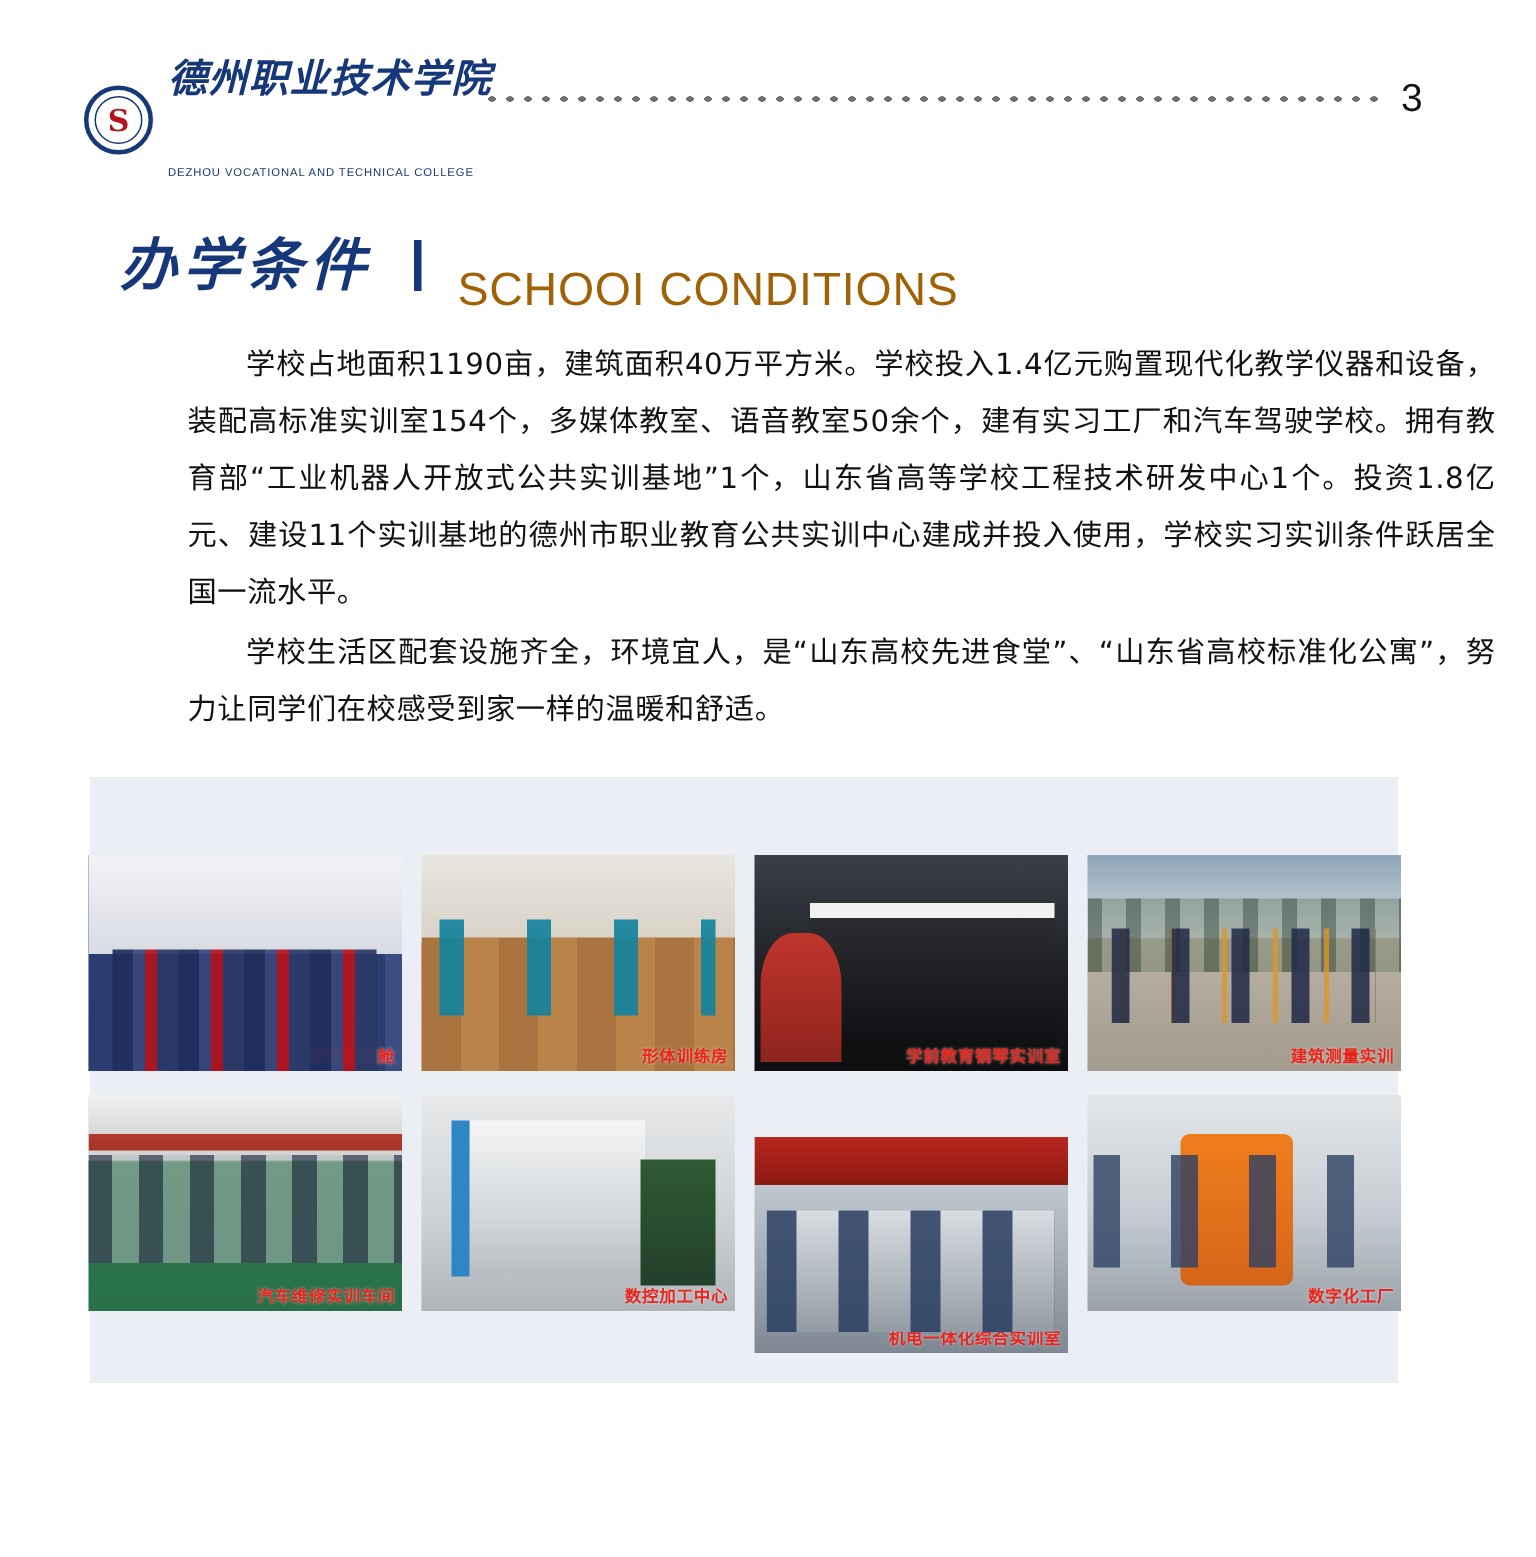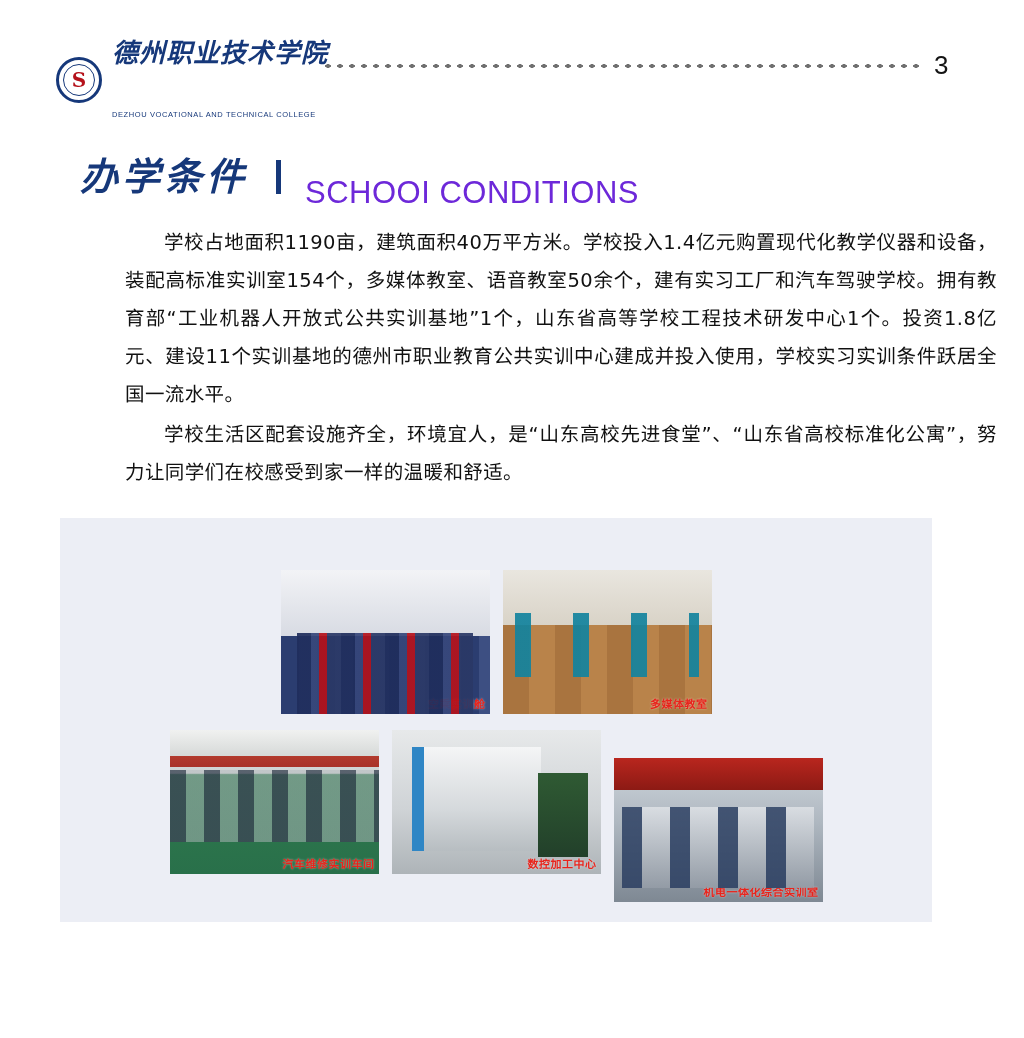--- a/index.html
+++ b/index.html
@@ -131,21 +131,21 @@
   }
   .title-bar {
     width: 5px;
     height: 34px;
     background: #16387a;
     margin: 0 10px 0 14px;
   }
   .title-en {
     font-family: "Liberation Sans", sans-serif;
     font-size: 31px;
-    color: #6d28d9;
+    color: #a16207;
     letter-spacing: 0.5px;
     line-height: 1;
     margin-top: 31px;
   }
 
   
   .body-copy {
     position: absolute;
     left: 78px;
     top: 224px;
@@ -380,29 +380,38 @@
   <p>学校生活区配套设施齐全，环境宜人，是“山东高校先进食堂”、“山东省高校标准化公寓”，努力让同学们在校感受到家一样的温暖和舒适。</p>
 </div>
 
 <div class="gallery">
 
   <div class="gallery-row">
     <div class="photo ph-cabin">
       <span class="caption">空乘实训舱</span>
     </div>
     <div class="photo ph-dance">
-      <span class="caption">多媒体教室</span>
+      <span class="caption">形体训练房</span>
+    </div>
+    <div class="photo ph-piano">
+      <span class="caption">学前教育钢琴实训室</span>
+    </div>
+    <div class="photo ph-survey">
+      <span class="caption">建筑测量实训</span>
     </div>
   </div>
 
   <div class="gallery-row">
     <div class="photo ph-autoshop">
       <span class="caption">汽车维修实训车间</span>
     </div>
     <div class="photo ph-cnc">
       <span class="caption">数控加工中心</span>
     </div>
     <div class="photo ph-mechatronics">
       <span class="caption">机电一体化综合实训室</span>
     </div>
+    <div class="photo ph-digitalfactory">
+      <span class="caption">数字化工厂</span>
+    </div>
   </div>
 
 </div>
 
 </body></html>

